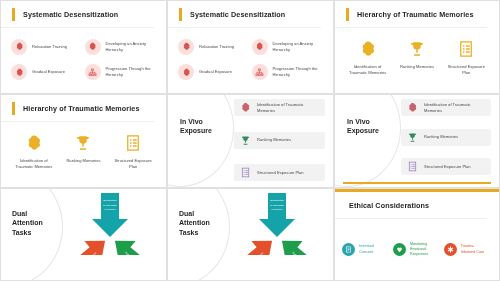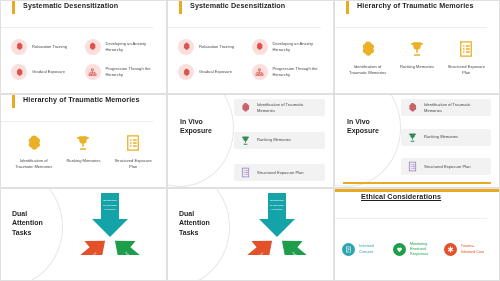--- a/index.html
+++ b/index.html
@@ -22,21 +22,21 @@
     position: relative;
     overflow: hidden;
     border: 1px solid #e0e0e0;
   }
   
   .hdr {
     position: absolute; top: 0; left: 0; right: 12px;
     height: 27px;
     background: #fff;
     border-bottom: 1px solid #efefef;
-    display: flex; 
+    display: flex; align-items: center;
   }
   .hdr .accent {
     width: 3px; height: 13px;
     background: #e8aa21;
     margin-left: 11px; margin-right: 8px;
     flex: none;
   }
   .hdr .title {
     font-size: 7.2px;
     font-weight: bold;
@@ -469,21 +469,21 @@
           </g>
         </svg>
       </div>
       <div class="corner"></div>
     </div>
   </div>
 
   <div class="slide">
     <div class="eth-top"></div>
     <div class="hdr eth-hdr">
-      <div class="title" style="margin-left:26px;text-decoration:underline;">Ethical Considerations</div>
+      <div class="title" style="margin-left:14px;">Ethical Considerations</div>
     </div>
     <div class="body eth-body">
       <div class="eth">
         <div class="eth-item">
           <span class="eth-badge" style="background:#2aa5ac;">
             <svg viewBox="0 0 24 24">
                 <g fill="none" stroke="#ffffff" stroke-width="2">
                   <rect x="5" y="3" width="14" height="18"></rect>
                   <path d="M9 8h6M9 12h6M9 16h4"></path>
                 </g>

